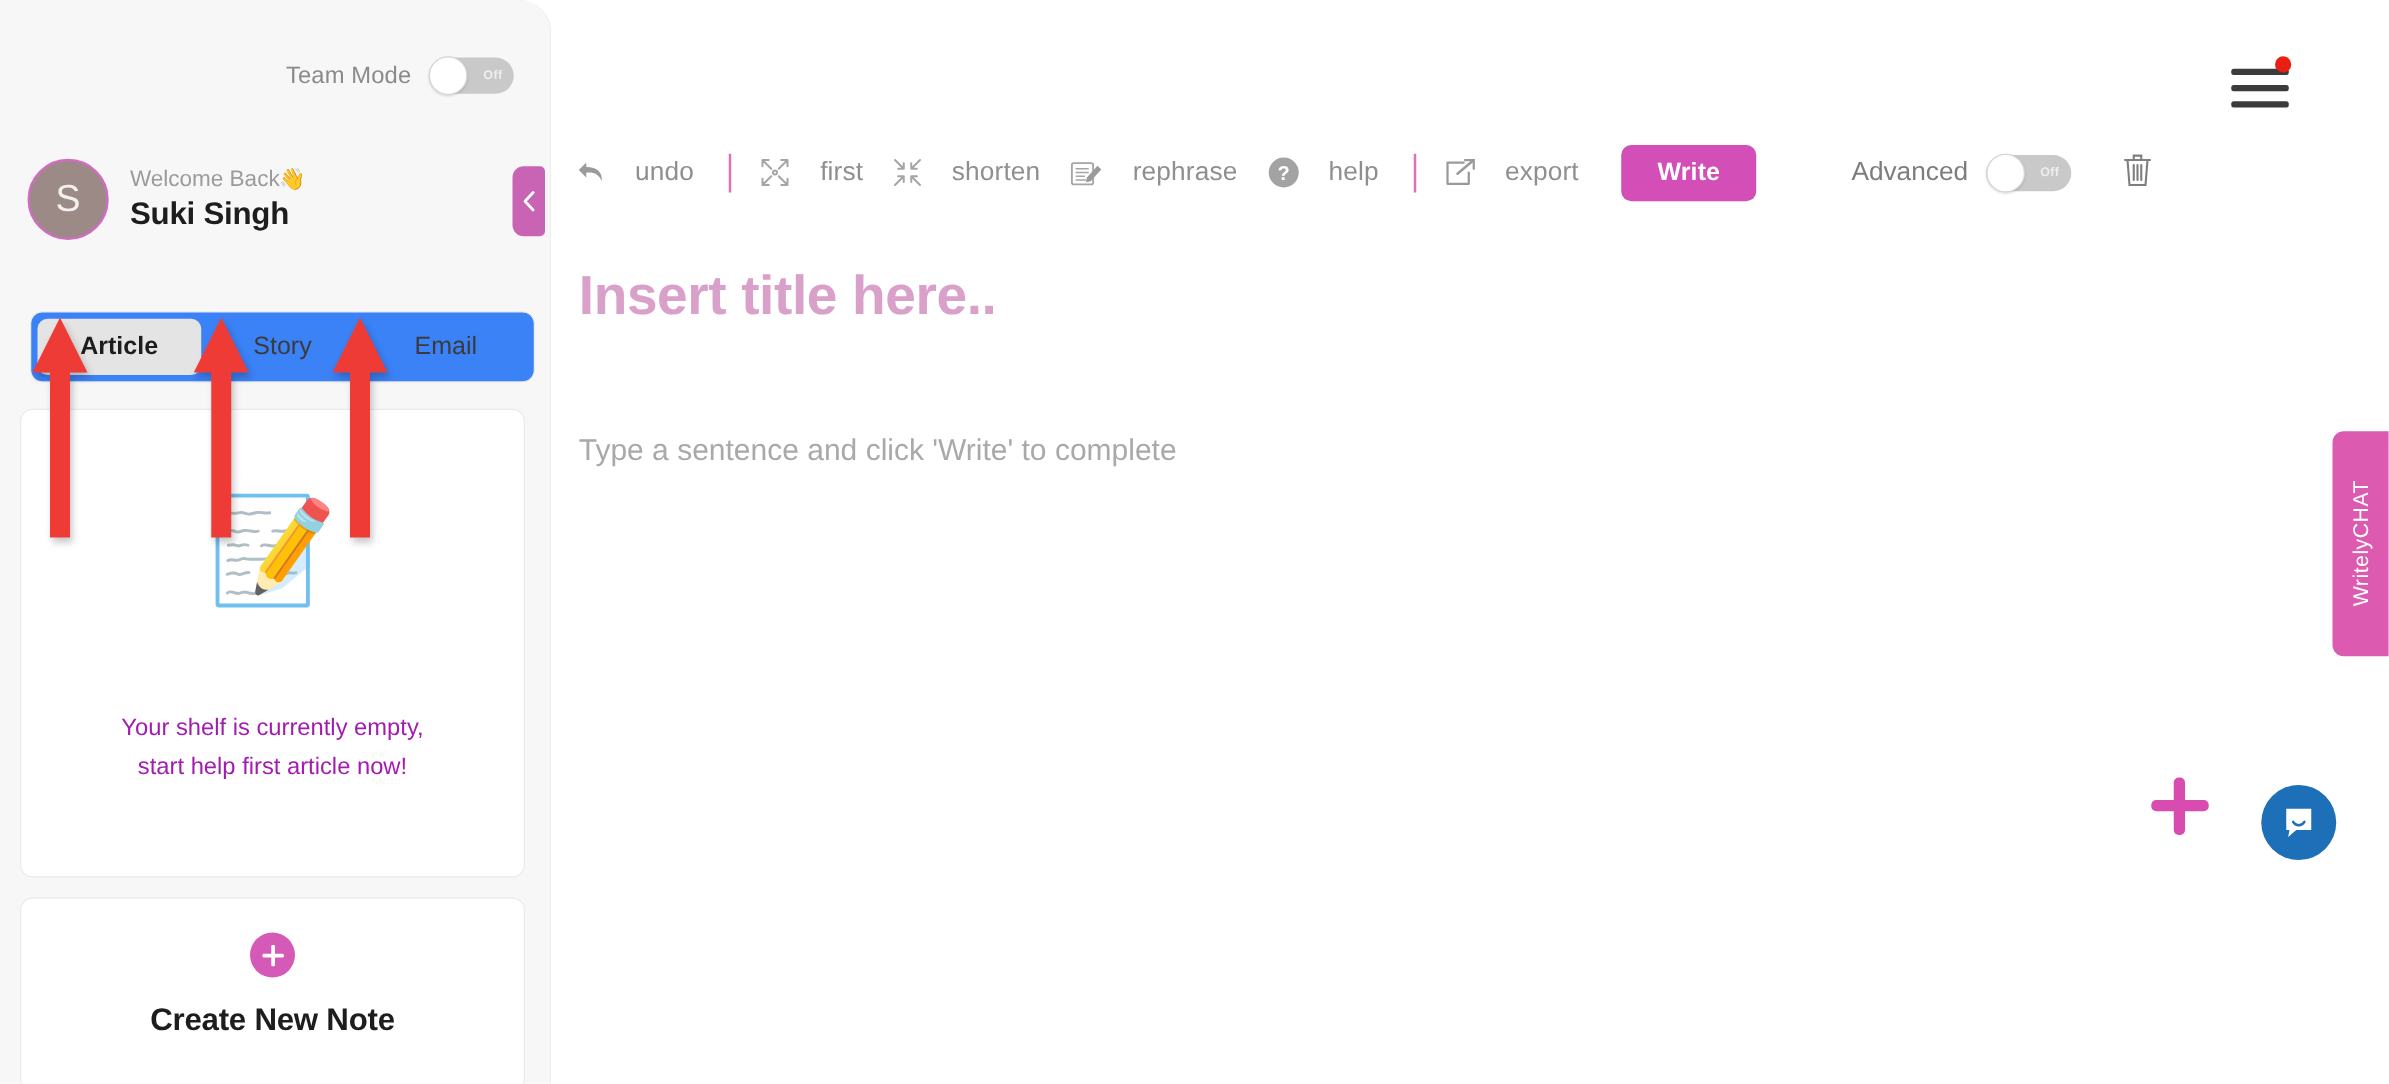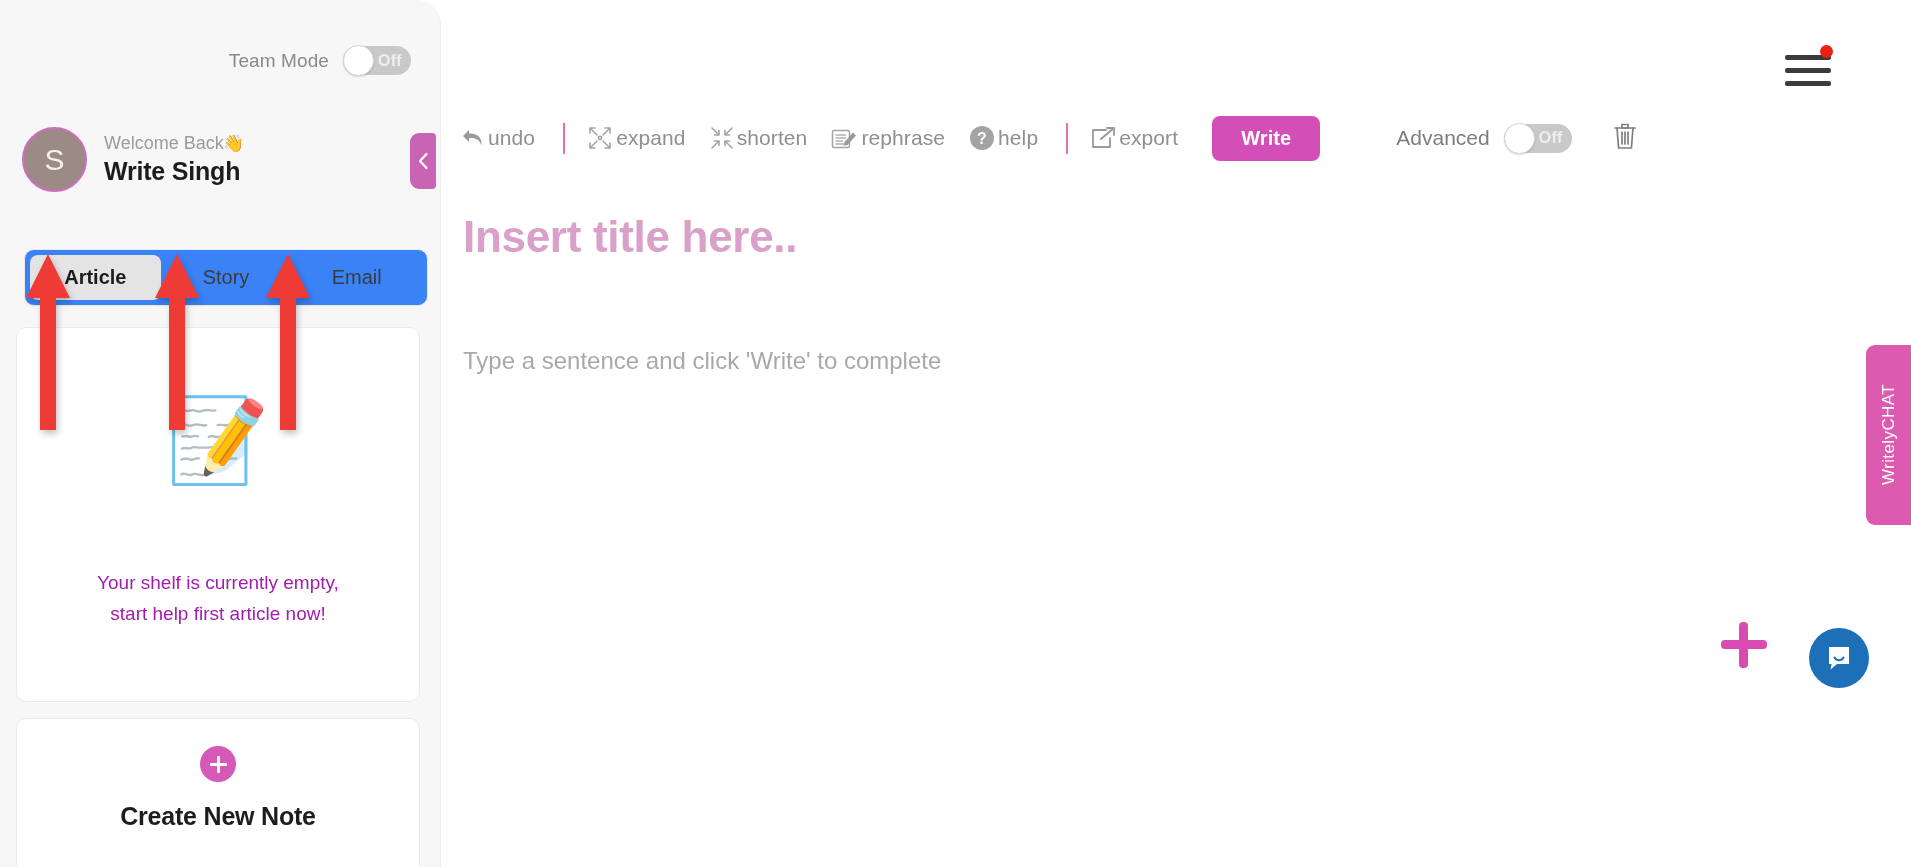--- a/index.html
+++ b/index.html
@@ -41,21 +41,21 @@
   .toggle .knob {
     position: absolute; left: 0px; top: -1px;
     width: 31px; height: 31px;
     border-radius: 50%;
     background: #ffffff;
     border: 1px solid #d6d6d6;
     box-shadow: 0 1px 2px rgba(0,0,0,.14);
   }
   .toggle .state {
     position: absolute; right: 9px;
-    font-size: 16px; color: #eeeeee; font-weight: 600;
+    font-size: 10px; color: #eeeeee; font-weight: 600;
     letter-spacing: .3px;
   }
 
   .profile {
     position: absolute; left: 22px; top: 127px;
     display: flex; align-items: center; gap: 17px;
   }
   .avatar {
     width: 65px; height: 65px; border-radius: 50%;
     background: #9b8a86;
@@ -160,21 +160,21 @@
     position: absolute; right: 78px; top: 45px;
     width: 13px; height: 13px; border-radius: 50%; background: #ea1f13;
   }
 
   .toolbar {
     position: absolute; left: 20px; top: 114px;
     display: flex; align-items: center;
     height: 48px;
   }
   .tb-item {
-    display: flex; align-items: center; gap: 3px;
+    display: flex; align-items: center; gap: 23px;
     margin-right: 24px; cursor: pointer;
     font-size: 21px; color: #8f8f8f; letter-spacing: .1px;
   }
   .tb-item .ic { display: flex; align-items: center; justify-content: center; }
   .tb-sep {
     width: 2px; height: 31px; background: #e06fbc;
     margin: 0 22px 0 4px; flex: 0 0 auto;
   }
   .write-btn {
     background: #d34eb6; color: #ffffff;
@@ -247,21 +247,21 @@
     </div>
 
     <div class="profile">
       <div class="avatar">
         <span>S</span>
       </div>
       <div>
         <div class="welcome-line">
           <span>Welcome Back</span><span class="wave">👋</span>
         </div>
-        <div class="user-name">Write Singh</div>
+        <div class="user-name">Suki Singh</div>
       </div>
     </div>
 
     <div class="tabs-card">
       <div class="tab active">Article</div>
       <div class="tab">Story</div>
       <div class="tab">Email</div>
     </div>
 
     <div class="shelf-card">
@@ -325,21 +325,21 @@
       <div class="tb-item">
         <span class="ic">
           <svg width="26" height="26" viewBox="0 0 26 26" stroke="#a5a5a5" stroke-width="1.6" fill="none" stroke-linecap="round">
             <path d="M10 10 L3 3 M3 3 L3 8 M3 3 L8 3"></path>
             <path d="M16 10 L23 3 M23 3 L23 8 M23 3 L18 3"></path>
             <path d="M10 16 L3 23 M3 23 L3 18 M3 23 L8 23"></path>
             <path d="M16 16 L23 23 M23 23 L23 18 M23 23 L18 23"></path>
             <circle cx="13" cy="13" r="1.6"></circle>
           </svg>
         </span>
-        <span>expand</span>
+        <span>first</span>
       </div>
 
       <div class="tb-item">
         <span class="ic">
           <svg width="24" height="24" viewBox="0 0 24 24" stroke="#a5a5a5" stroke-width="1.6" fill="none" stroke-linecap="round">
             <path d="M2 2 L9 9 M9 9 L9 4.5 M9 9 L4.5 9"></path>
             <path d="M22 2 L15 9 M15 9 L15 4.5 M15 9 L19.5 9"></path>
             <path d="M2 22 L9 15 M9 15 L9 19.5 M9 15 L4.5 15"></path>
             <path d="M22 22 L15 15 M15 15 L15 19.5 M15 15 L19.5 15"></path>
           </svg>

